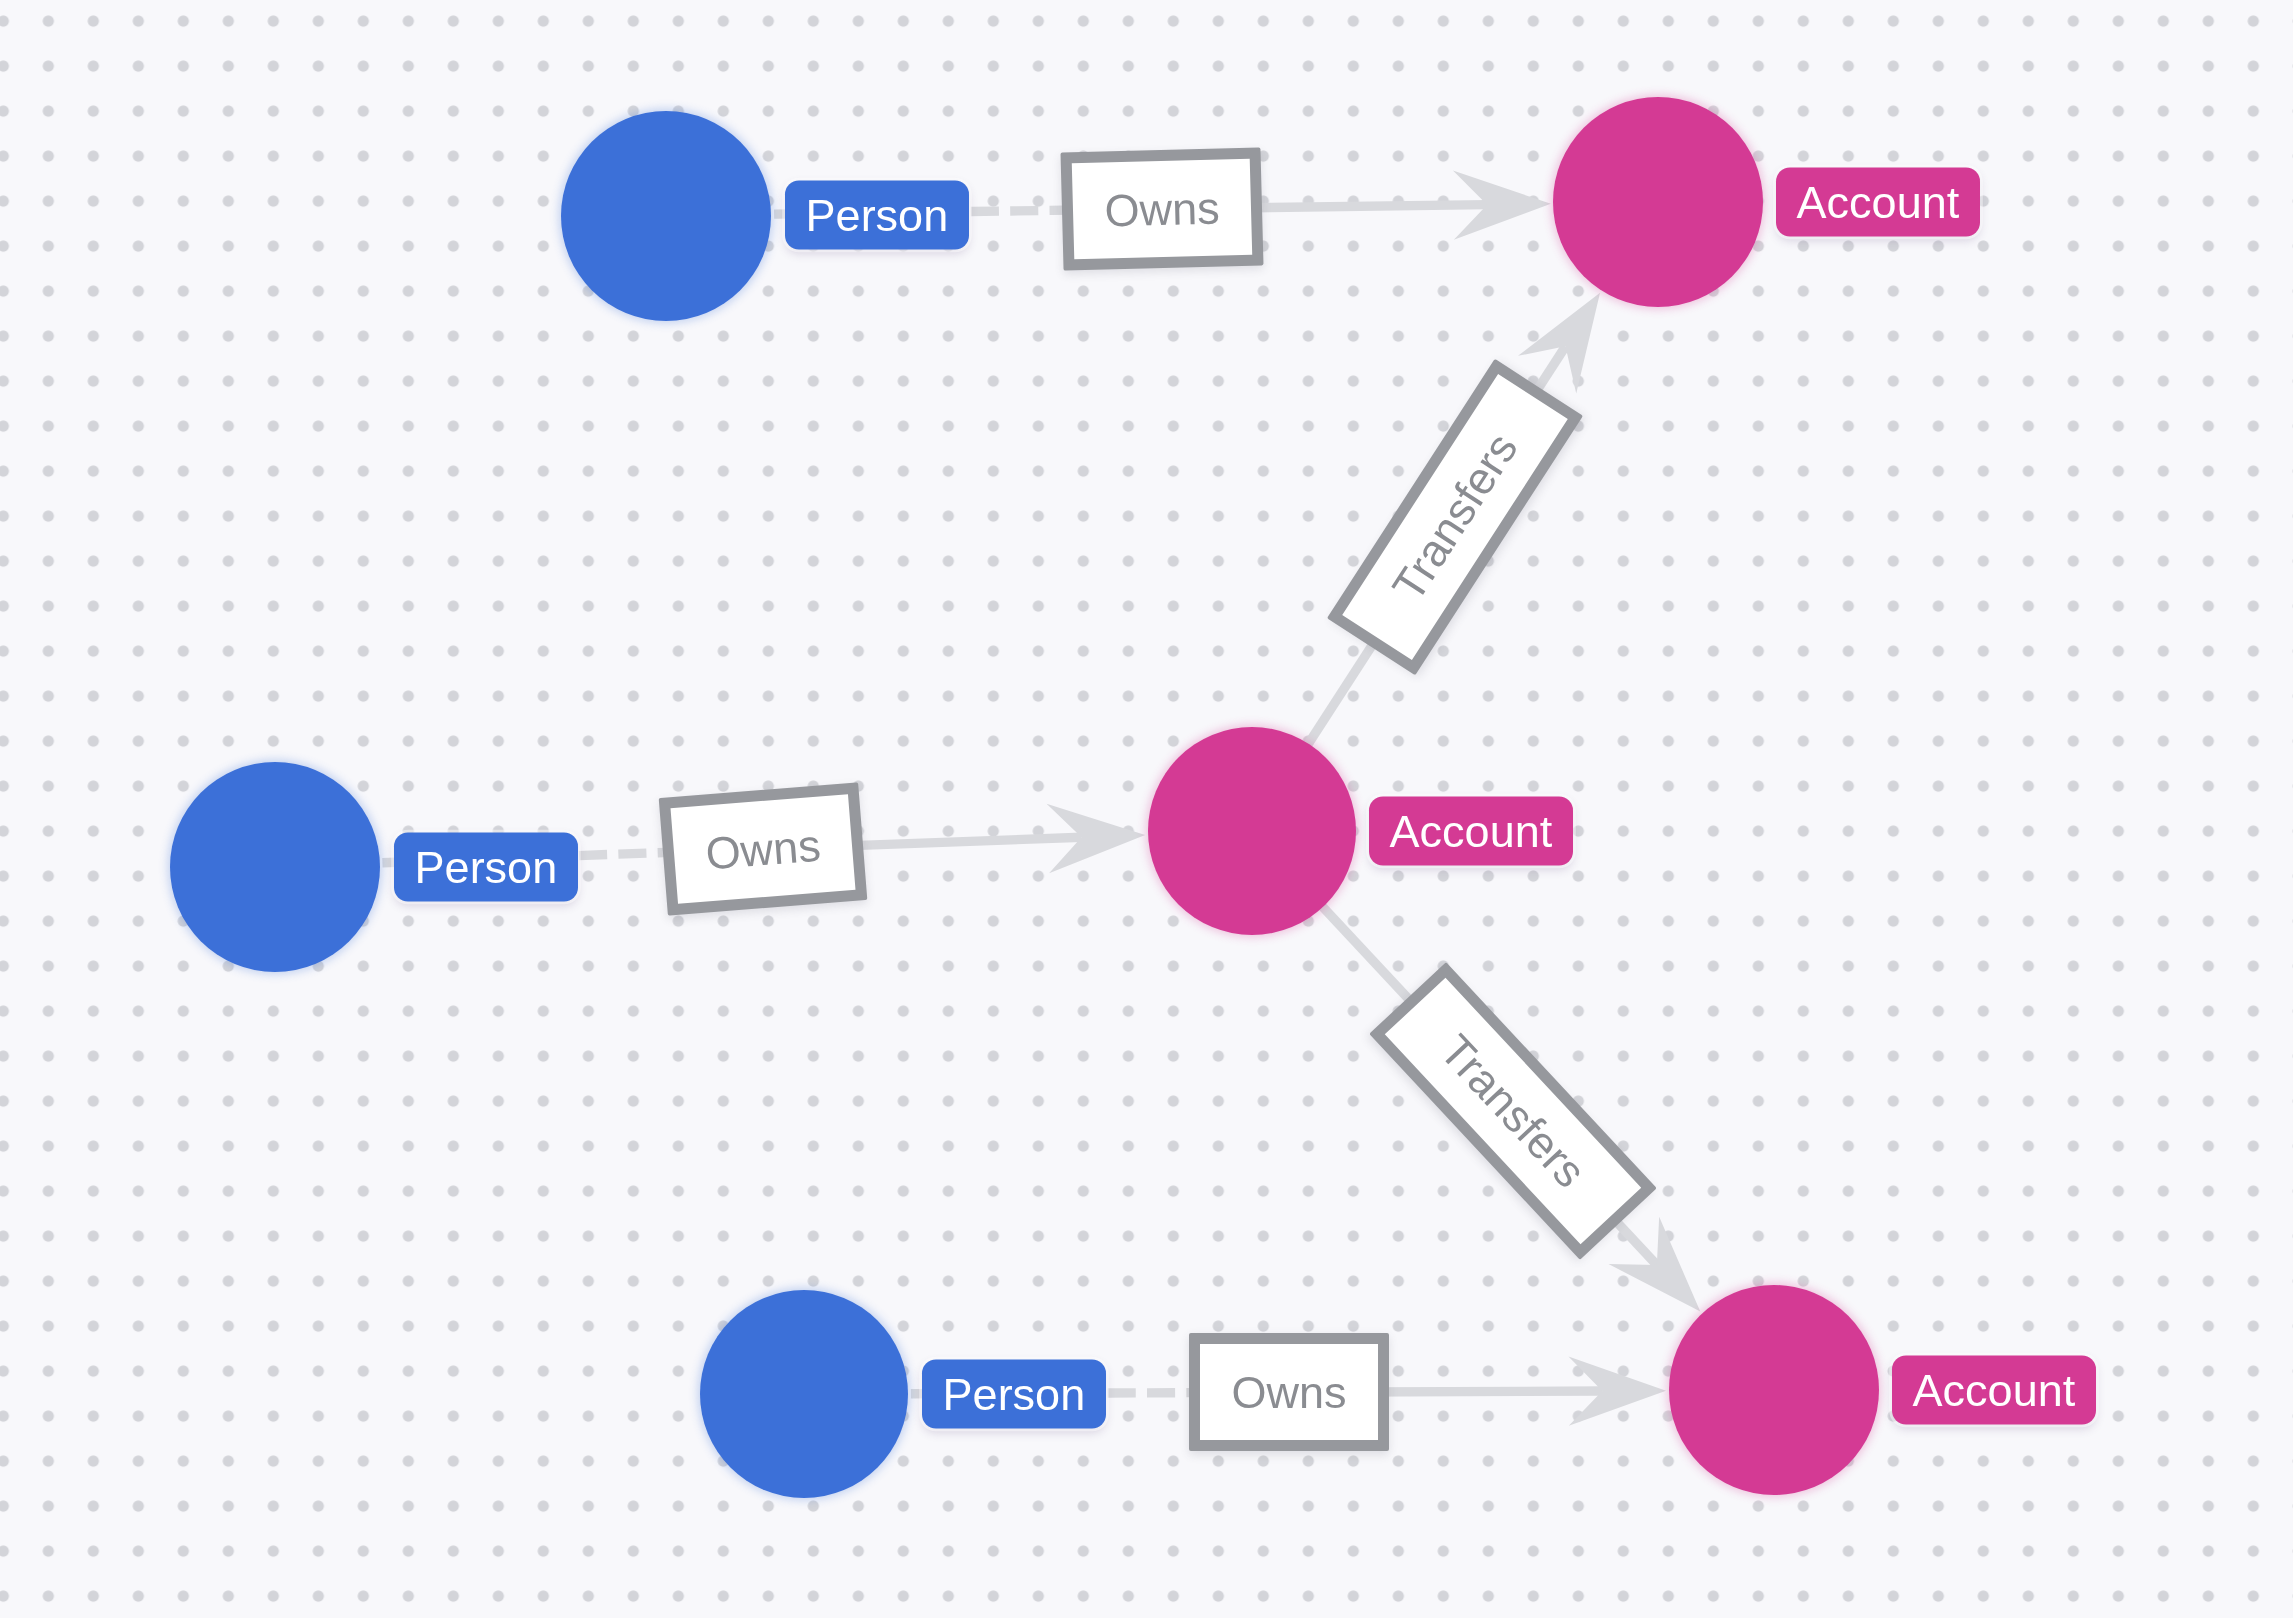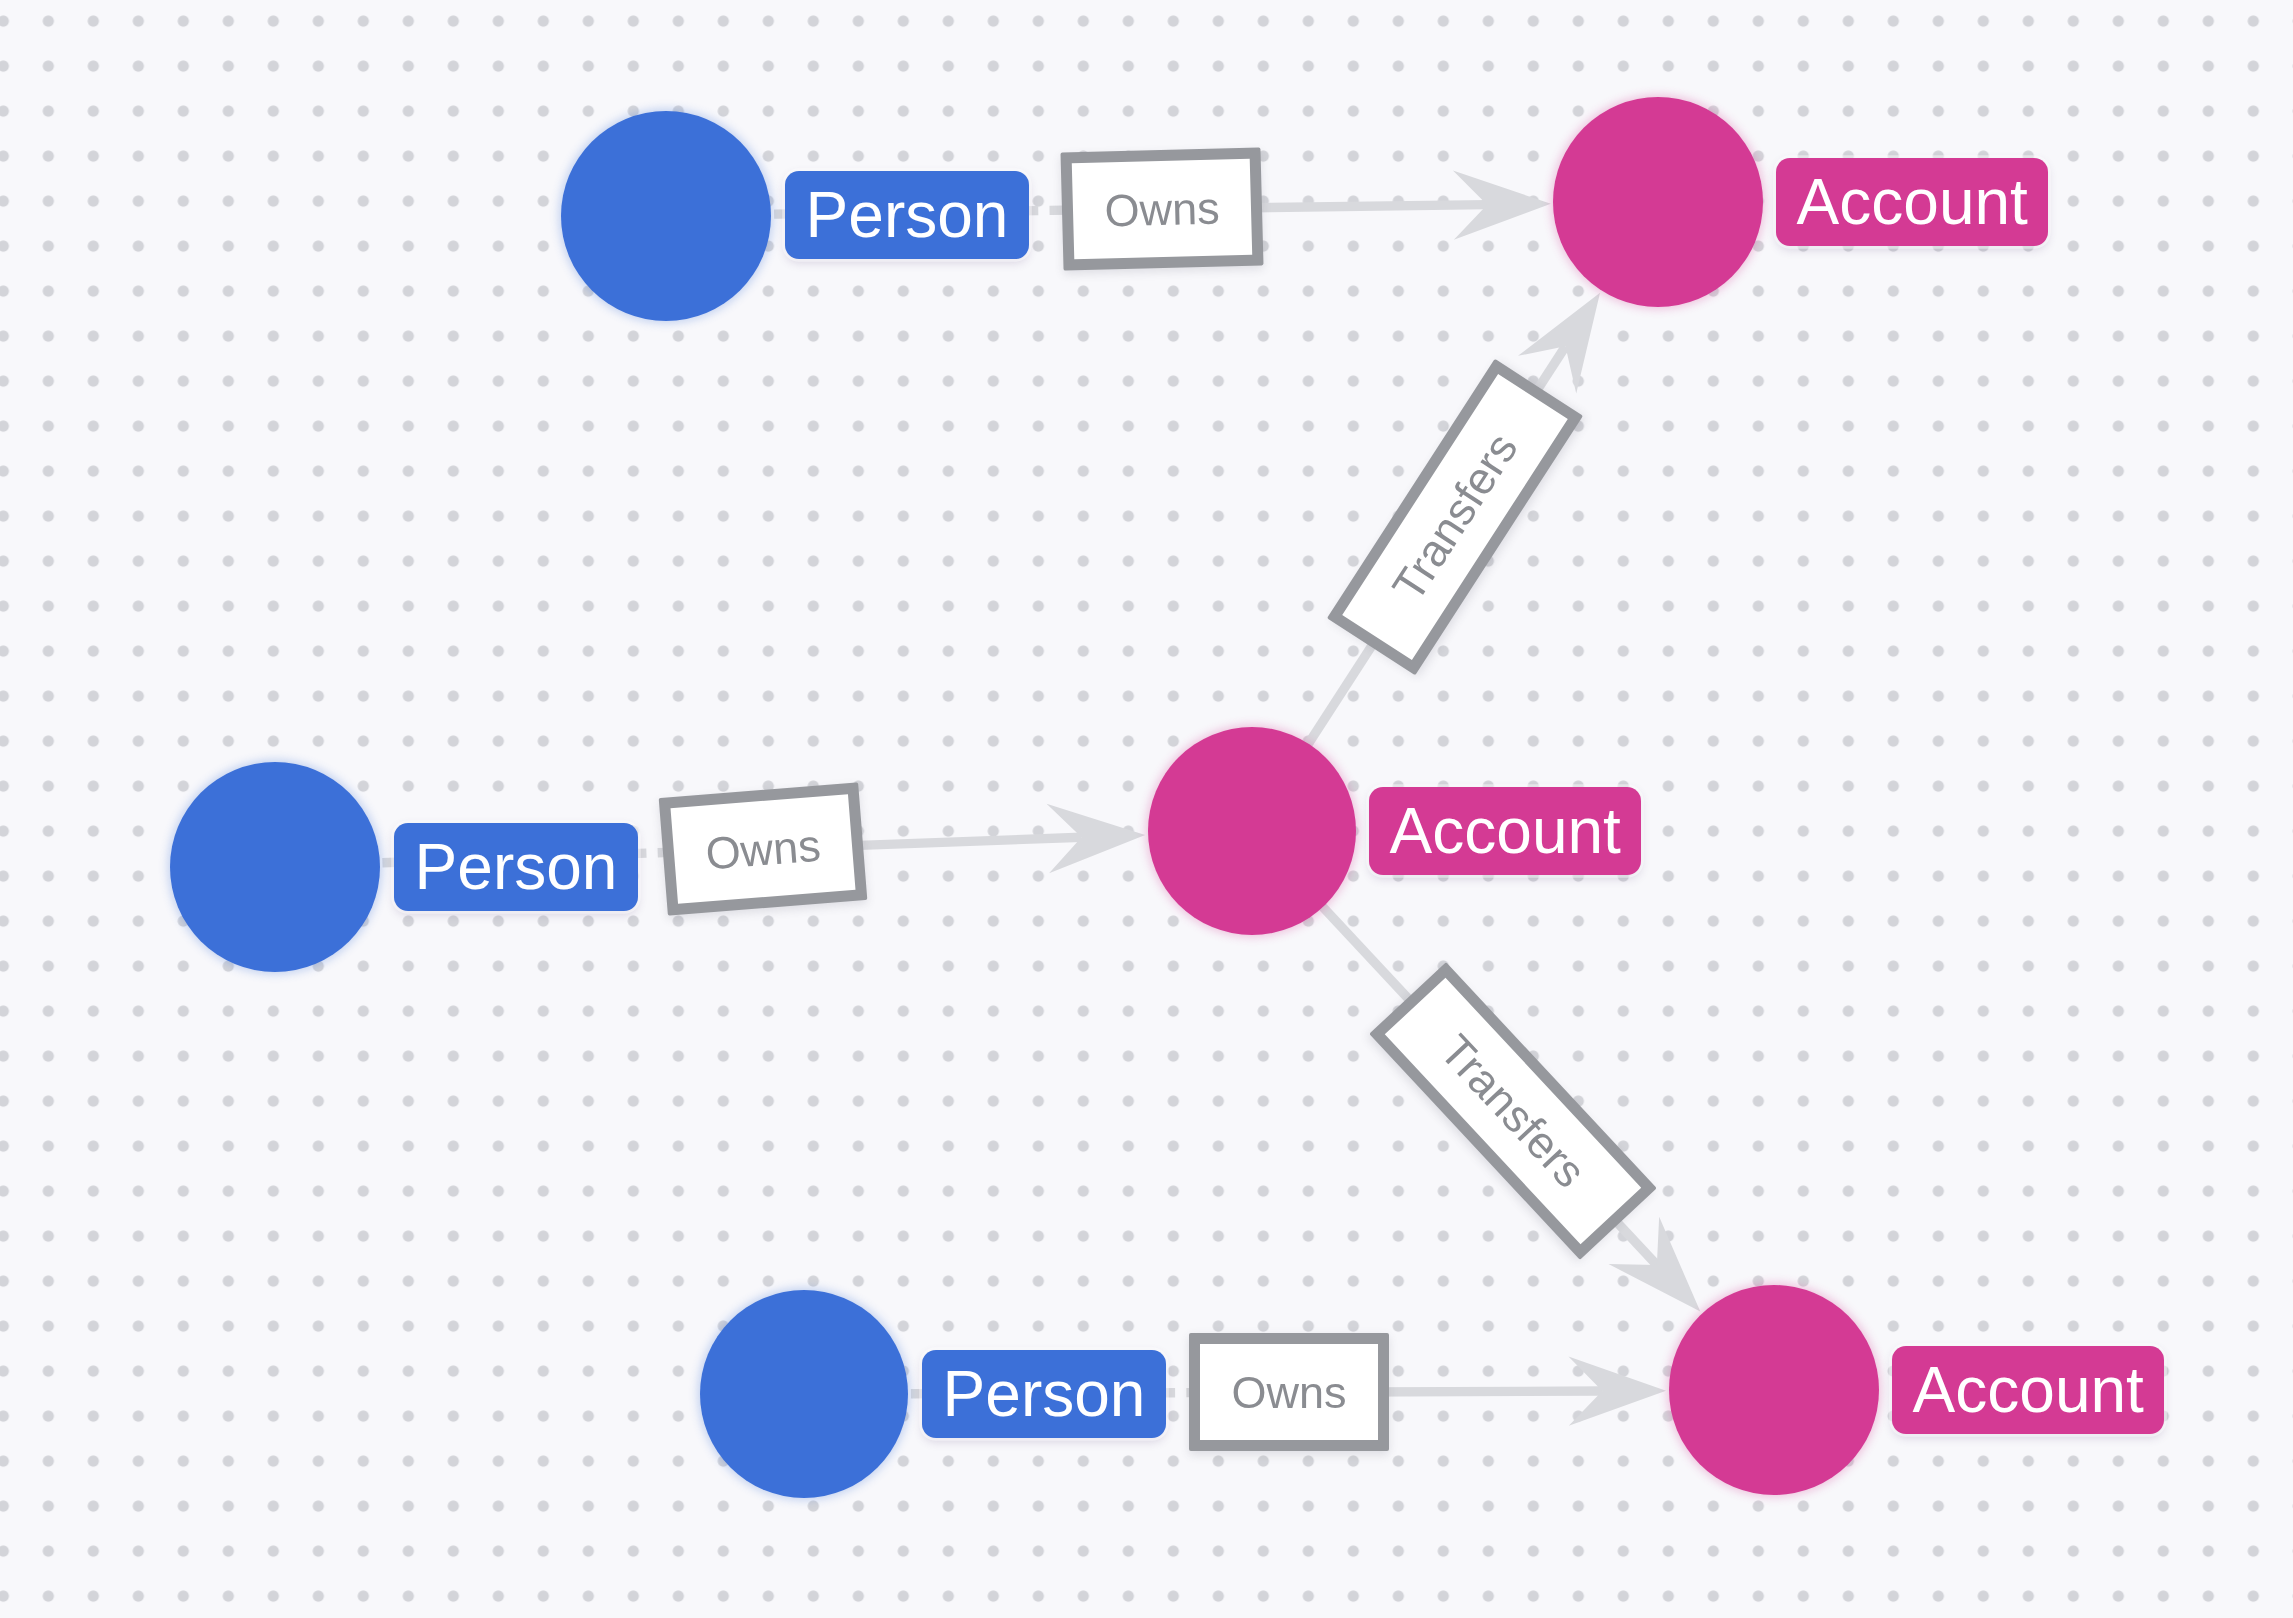--- a/index.html
+++ b/index.html
@@ -46,21 +46,21 @@
     box-shadow: 0 0 9.4px 1.9px rgba(60,112,216,0.30);
   }
   .node.account {
     background: var(--account, #d43a94);
     box-shadow: 0 0 9.4px 1.9px rgba(212,58,148,0.30);
   }
   .badge {
     position: absolute;
     transform: translateY(-50%);
     color: #ffffff;
-    font-size: 64px;
+    font-size: 45px;
     line-height: 1;
     padding: 12px 20.6px;
     border-radius: 14px;
     white-space: nowrap;
     box-shadow: 0 0 0 2.8px rgba(255,255,255,0.45), 0 3.7px 9.4px rgba(80,50,110,0.18);
   }
   .badge.person { background: var(--person, #3c70d8); }
   .badge.account { background: var(--account, #d43a94); }
 </style>
 </head>

